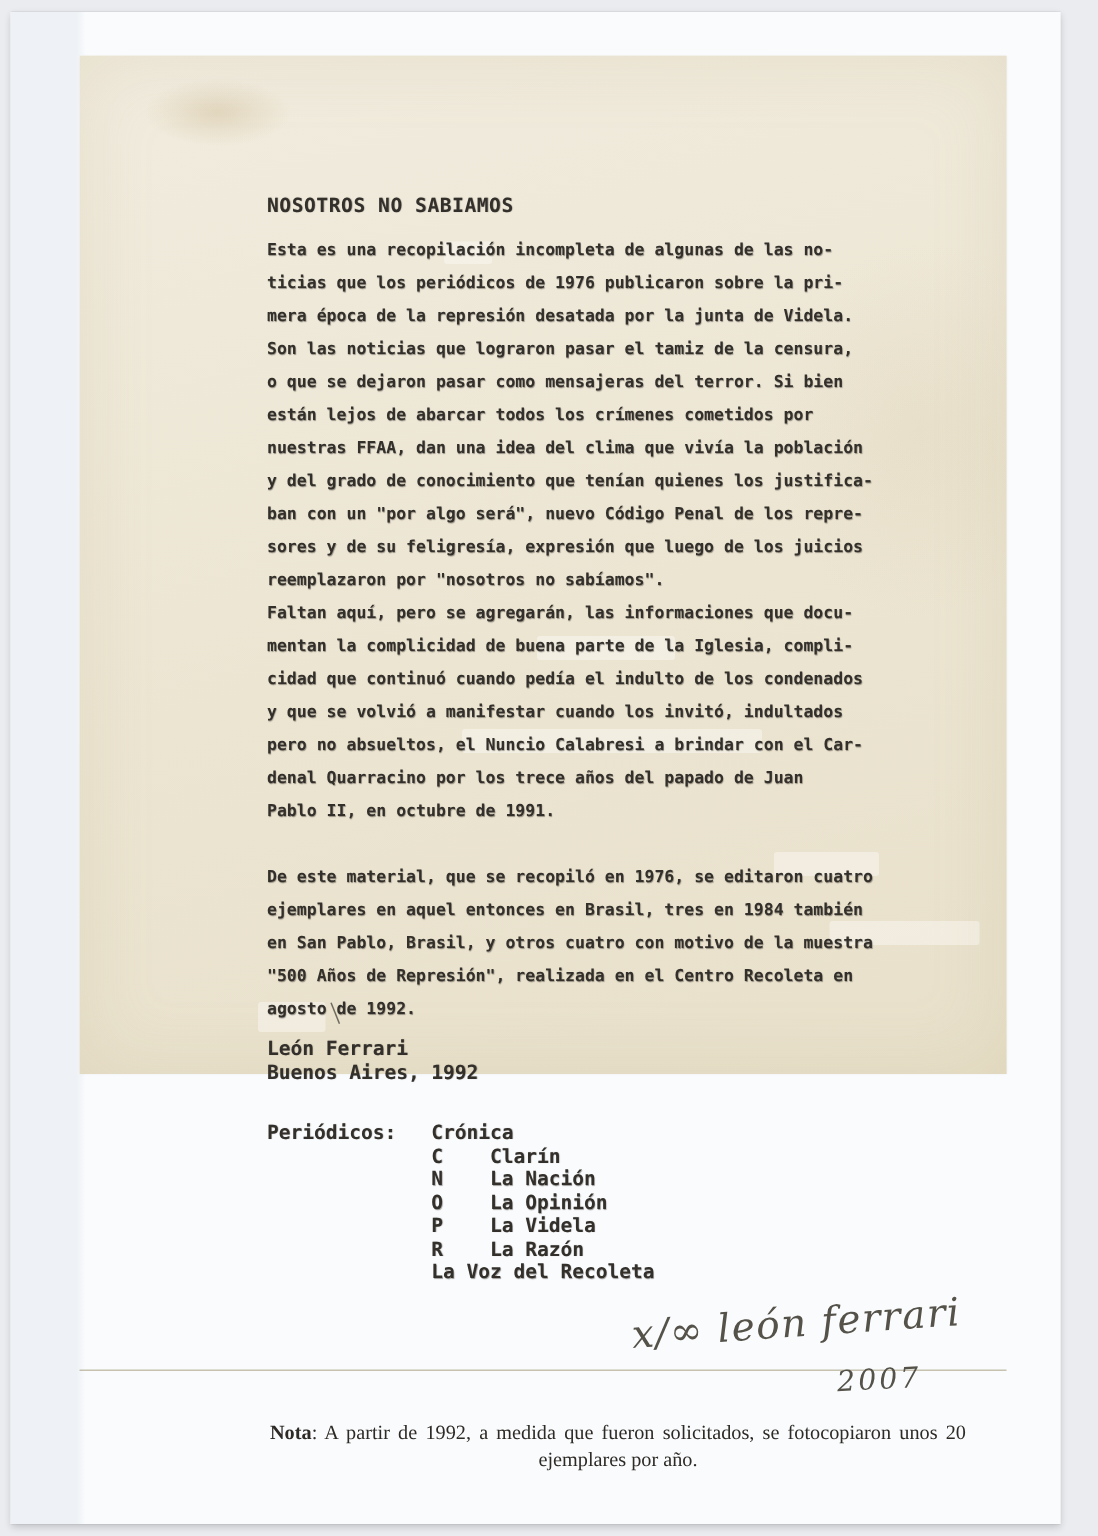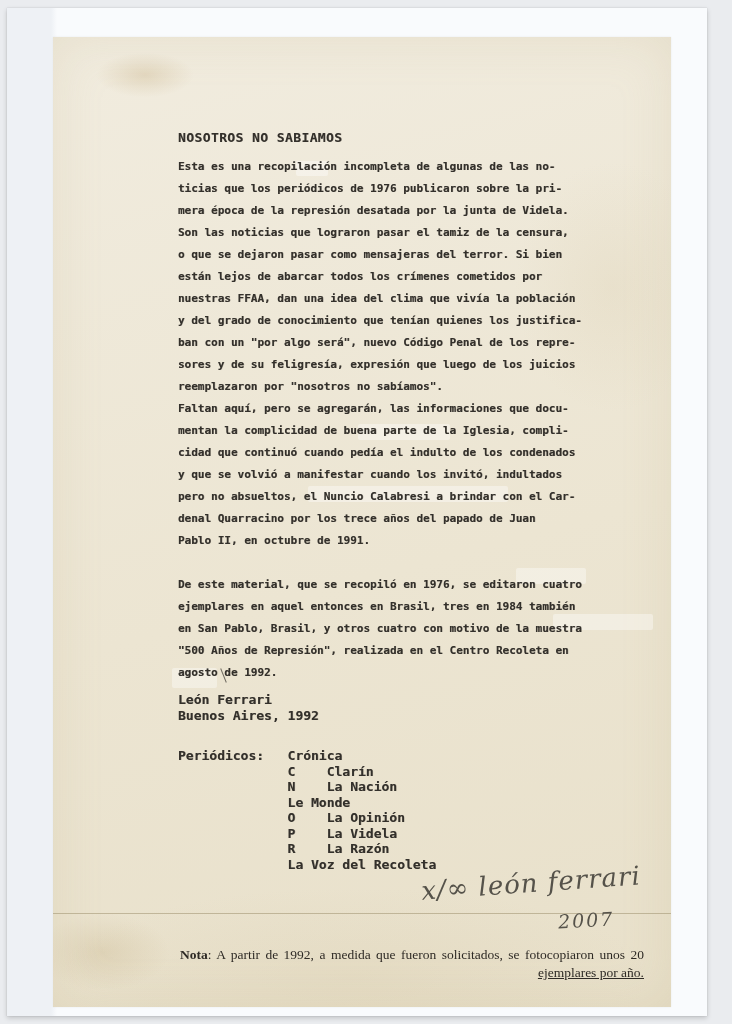--- a/index.html
+++ b/index.html
@@ -18,21 +18,21 @@
   body{width:732px;height:1024px;overflow:hidden;background:var(--bg);
        font-family:"DejaVu Sans Mono", monospace;}
   .stage{position:relative;width:732px;height:1024px;background:var(--bg);}
   .backing{
     position:absolute;left:7px;top:8px;width:700px;height:1008px;
     background:linear-gradient(90deg,var(--backing-edge) 0px,var(--backing-edge) 44px,var(--backing) 50px),
                var(--backing);
     box-shadow:0 2px 5px rgba(0,0,0,0.18), 0 0 1px rgba(0,0,0,0.2);
   }
   .paper{
-    position:absolute;left:46px;top:29px;width:618px;height:970px;
+    position:absolute;left:46px;top:29px;width:618px;height:679px;
     background:
       radial-gradient(ellipse 70px 32px at 92px 38px, rgba(196,172,126,0.32), rgba(196,172,126,0) 70%),
       radial-gradient(ellipse 95px 55px at 50px 915px, rgba(190,168,122,0.26), rgba(190,168,122,0) 70%),
       radial-gradient(ellipse 140px 180px at 560px 250px, rgba(205,188,148,0.16), rgba(205,188,148,0) 70%),
       radial-gradient(ellipse 400px 120px at 300px 940px, rgba(200,182,140,0.14), rgba(200,182,140,0) 75%),
       linear-gradient(165deg, var(--paper-light) 0%, var(--paper) 55%, var(--paper-dark) 100%);
     box-shadow:inset 0 0 50px rgba(185,165,120,0.18), 0 0 2px rgba(0,0,0,0.07);
   }
   .patch{position:absolute;background:rgba(255,255,255,0.38);border-radius:2px;}
   .tw{color:var(--ink);font-weight:700;
@@ -55,21 +55,21 @@
              font-family:"DejaVu Serif",serif;font-style:italic;
              font-size:26px;color:var(--sig-ink);transform:rotate(-4deg);
              letter-spacing:1px;white-space:nowrap;}
   .sig-year{position:absolute;left:505px;top:872px;
             font-family:"DejaVu Serif",serif;font-style:italic;
             font-size:19px;color:var(--sig-ink);transform:rotate(-3deg);letter-spacing:2px;}
   .note{position:absolute;left:127px;top:909px;width:464px;margin:0;
         font-family:"Liberation Serif",serif;font-size:13.5px;line-height:18px;
         color:var(--note-ink);}
   .note-l1{display:block;text-align:justify;text-align-last:justify;}
-  .note-l2{display:block;text-align:right;text-decoration:underline;}
+  .note-l2{display:block;text-align:center;}
   .note-label{font-weight:700;}
 </style>
 </head>
 <body>
 
 <div class="stage">
   <div class="backing">
     <div class="paper">
 
       <div class="patch" style="left:243px;top:124px;width:32px;height:15px;"></div>
@@ -109,21 +109,20 @@
       <div class="stray"></div>
 
       <pre class="byline tw">León Ferrari
 Buenos Aires, 1992</pre>
 
       <div class="newspapers tw">
         <span class="np-label">Periódicos:</span>
           <div class="np-row"><span>Crónica</span></div>
           <div class="np-row"><span class="np-abbr">C</span><span>Clarín</span></div>
           <div class="np-row"><span class="np-abbr">N</span><span>La Nación</span></div>
-          <div class="np-row"><span>Le Monde</span></div>
           <div class="np-row"><span class="np-abbr">O</span><span>La Opinión</span></div>
           <div class="np-row"><span class="np-abbr">P</span><span>La Videla</span></div>
           <div class="np-row"><span class="np-abbr">R</span><span>La Razón</span></div>
           <div class="np-row"><span>La Voz del Recoleta</span></div>
         </div>
 
       <div class="fold-line"></div>
 
       <div class="signature"><span>x/∞</span> <span>león ferrari</span></div>
       <div class="sig-year">2007</div>

